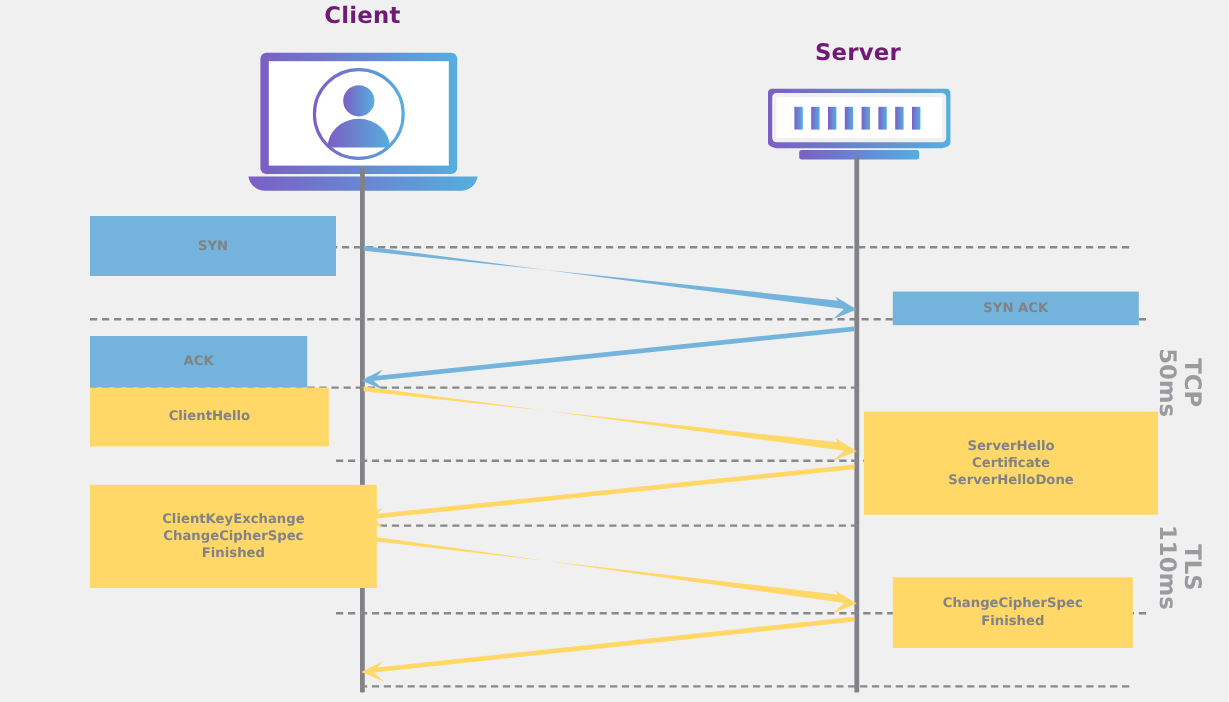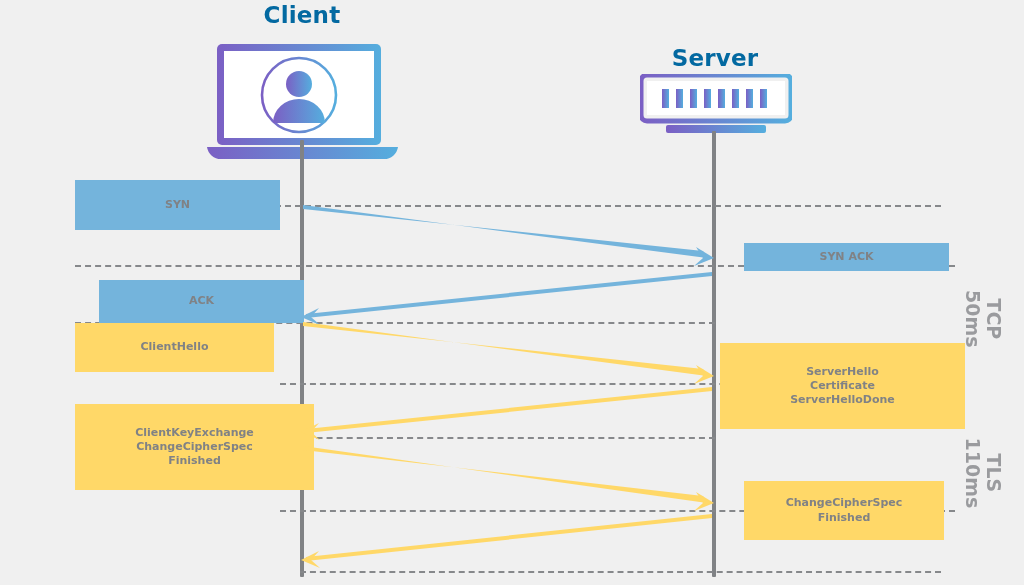--- a/index.html
+++ b/index.html
@@ -12,29 +12,29 @@
     width: 1024px;
     height: 585px;
     background: #f0f0f0;
     font-family: "DejaVu Sans", "Liberation Sans", sans-serif;
     overflow: hidden;
   }
 
   
   .actor-title {
     position: absolute;
-    font-size: 23px;
+    font-size: 19px;
     font-weight: bold;
-    color: #0369a1;
+    color: #701a75;
     letter-spacing: .2px;
     text-align: center;
     white-space: nowrap;
   }
   #client-title { left: 222px; top: 2px; width: 160px; }
-  #server-title { left: 635px; top: 45px; width: 160px; }
+  #server-title { left: 635px; top: 33px; width: 160px; }
 
   
   #client-icon {
     position: absolute;
     left: 205px;
     top: 41px;
     width: 195px;
     height: 122px;
   }
   #server-icon {
@@ -158,21 +158,21 @@
   <div class="rule" style="left:75px;  top:205px; width:866px;"></div>
   <div class="rule" style="left:75px;  top:265px; width:880px;"></div>
   <div class="rule" style="left:75px;  top:322px; width:640px;"></div>
   <div class="rule" style="left:280px; top:383px; width:675px;"></div>
   <div class="rule" style="left:75px;  top:437px; width:640px;"></div>
   <div class="rule" style="left:280px; top:510px; width:675px;"></div>
   <div class="rule" style="left:300px; top:571px; width:641px;"></div>
 
   <div class="msgbox blue" style="left:75px; top:180px; width:205px; height:50px;">SYN</div>
 
-  <div class="msgbox blue" style="left:75px; top:280px; width:205px; height:43px;margin-left:24px;">ACK</div>
+  <div class="msgbox blue" style="left:75px; top:280px; width:181px; height:43px;">ACK</div>
 
   <div class="msgbox yellow" style="left:75px; top:323px; width:199px; height:49px;">ClientHello</div>
 
   <div class="msgbox yellow" style="left:75px; top:404px; width:239px; height:86px; white-space:pre-line;">ClientKeyExchange
 ChangeCipherSpec
 Finished</div>
 
   <div class="msgbox blue" style="left:744px; top:243px; width:205px; height:28px;">SYN ACK</div>
 
   <div class="msgbox yellow" style="left:720px; top:343px; width:245px; height:86px; white-space:pre-line;">ServerHello

